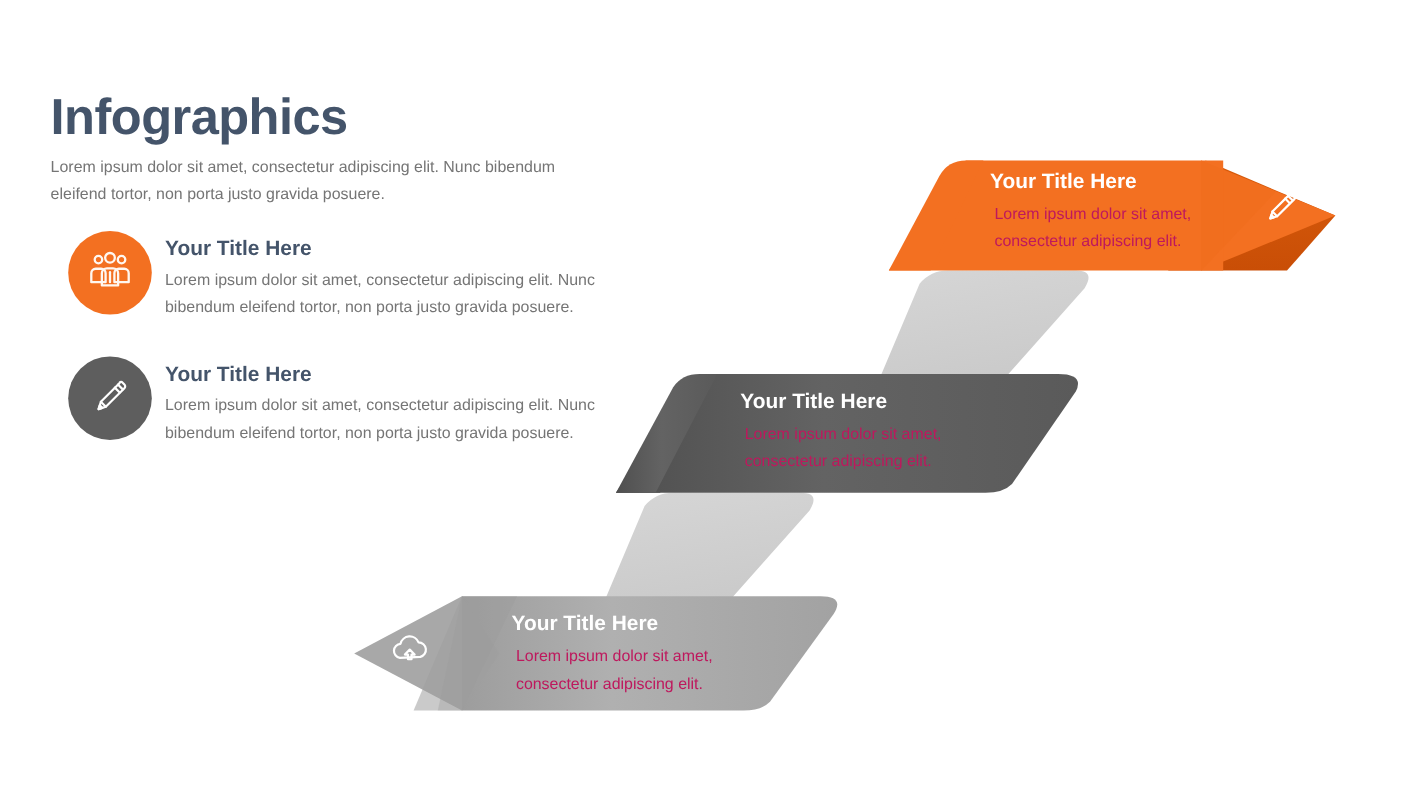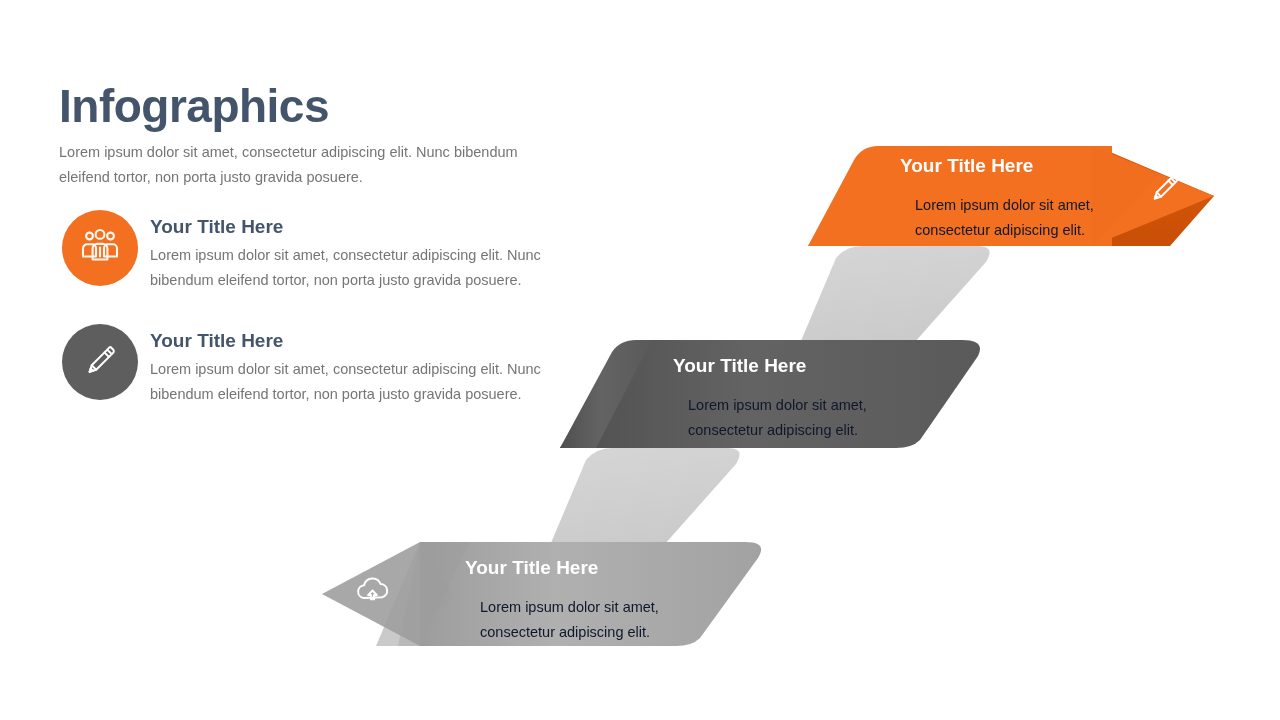--- a/index.html
+++ b/index.html
@@ -13,21 +13,21 @@
   }
   #slide {
     position: relative;
     width: 1280px; height: 720px;
     background: #ffffff;
   }
 
   
   #left-col {
     position: absolute;
-    left: 59px; top: 82px;
+    left: 46px; top: 82px;
     width: 520px;
   }
   #page-title {
     font-size: 46px;
     font-weight: bold;
     color: #44546a;
     letter-spacing: -0.5px;
     line-height: 1.05;
     margin: 0 0 10px 0;
   }
@@ -80,23 +80,23 @@
   .ribbon-label { position: absolute; pointer-events: auto; }
   .ribbon-title {
     font-size: 19px;
     font-weight: bold;
     color: #ffffff;
     margin: 0 0 5px 0;
     line-height: 1.2;
   }
   .ribbon-text {
     font-size: 14.5px;
-    color: #0f172a;
+    color: #be185d;
     line-height: 1.72;
-    margin: 15px;
+    margin: 4px;
     white-space: pre-line;
   }
 
   #label-orange { left: 900px; top: 155px; width: 230px; }
   #label-dark   { left: 673px; top: 355px; width: 230px; }
   #label-light  { left: 465px; top: 557px; width: 230px; }
 </style>
 </head>
 <body>
 

